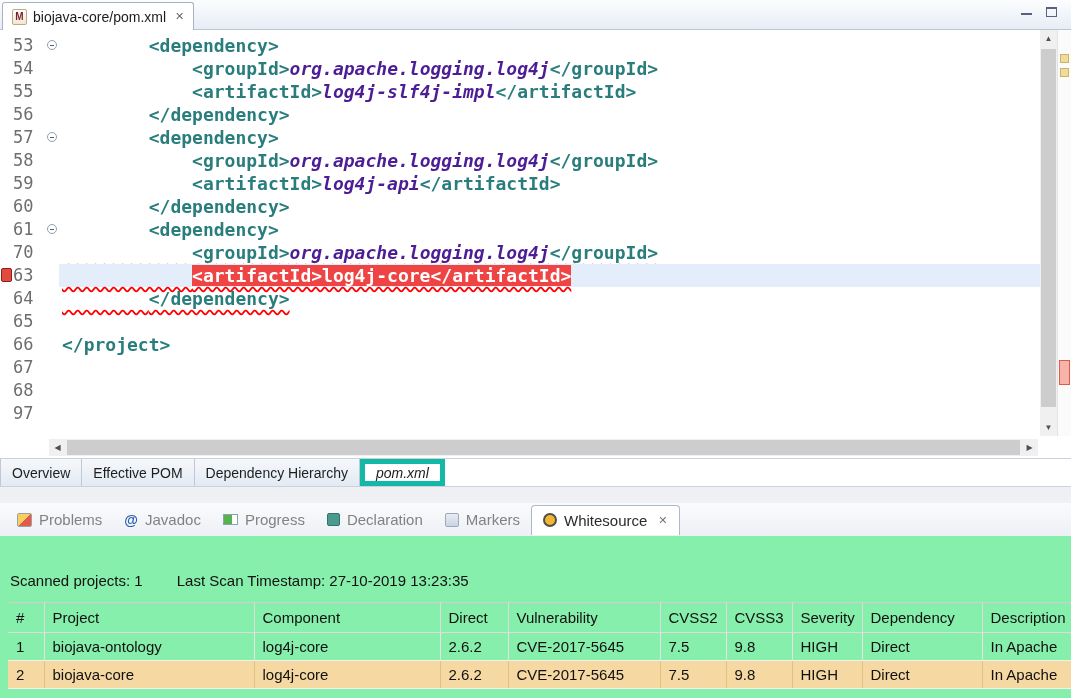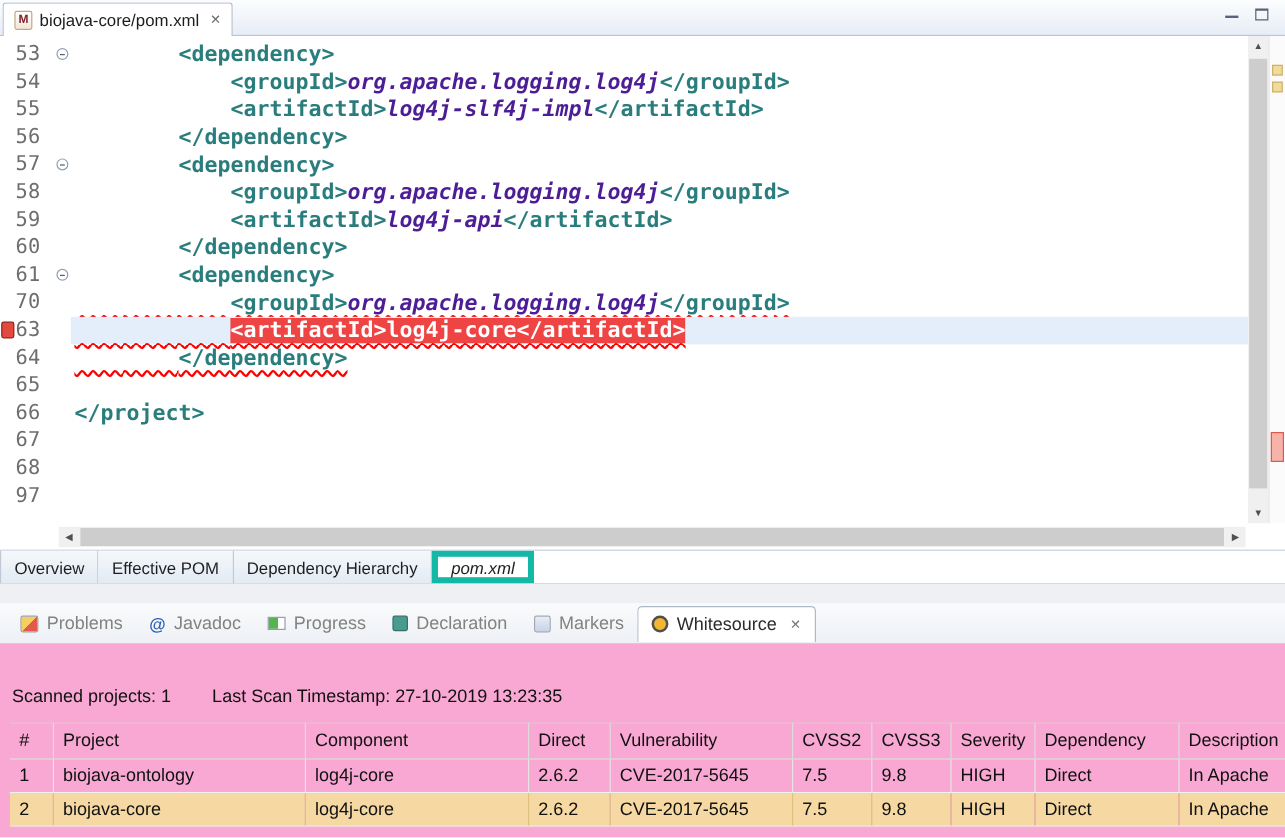--- a/index.html
+++ b/index.html
@@ -100,21 +100,21 @@
   .icon-declaration { width:13px; height:13px; background:#4a9a8f; border-radius:2px;
                       border:1px solid #35706a; }
   .icon-progress { width:15px; height:11px; border:1px solid #8fa0b0;
                    background:linear-gradient(90deg,#57b34e 0 60%, #ffffff 60% 100%); }
   .icon-markers { width:14px; height:14px; border:1px solid #a0a8b8; border-radius:2px;
                   background:linear-gradient(180deg,#e8ecf4,#c9d4e6); }
   .icon-whitesource { width:14px; height:14px; border-radius:50%;
                       background:#f2b632; border:2px solid #50504a; }
 
   
-  .ws-content { background:#f9a8d4; height:162px; }
+  .ws-content { background:#86efac; height:162px; }
   .scan-line { padding:36px 0 0 10px; font-size:15px; color:#111; }
   .scan-line span { margin-right:30px; }
   .table-wrap { margin:13px 0 0 8px; width:1063px; overflow:hidden; }
   table { border-collapse:collapse; table-layout:fixed; width:1190px; font-size:15px; }
   th { font-weight:normal; text-align:left; padding:6px 8px;
        border-top:1px solid #cfcfcf; border-bottom:1px solid #dcdcdc;
        border-right:1px solid #dcdcdc; color:#111; white-space:nowrap; overflow:hidden; }
   td { padding:5px 8px; border-right:1px solid #e4e4e4; border-bottom:1px solid #f0f0f0;
        color:#111; white-space:nowrap; overflow:hidden; }
   tr.selected td { background:#f5d8a2; border-right-color:#e0c184; }

